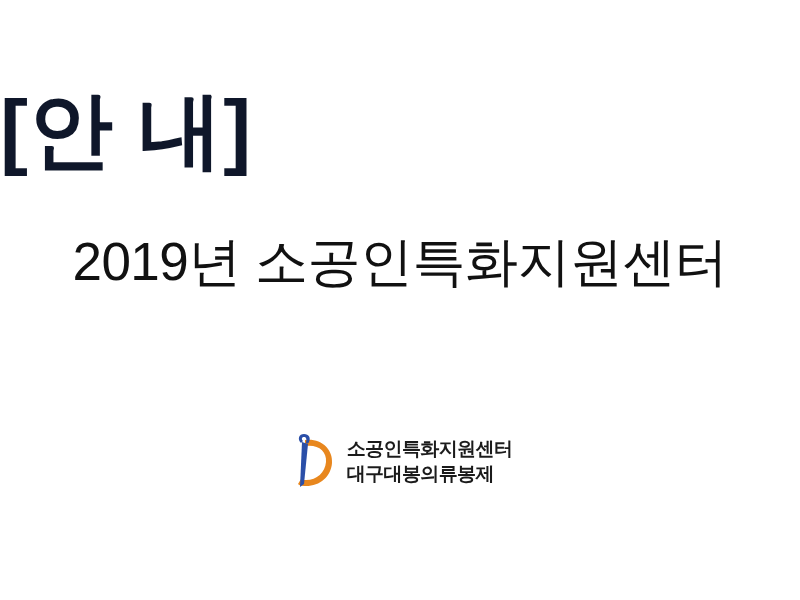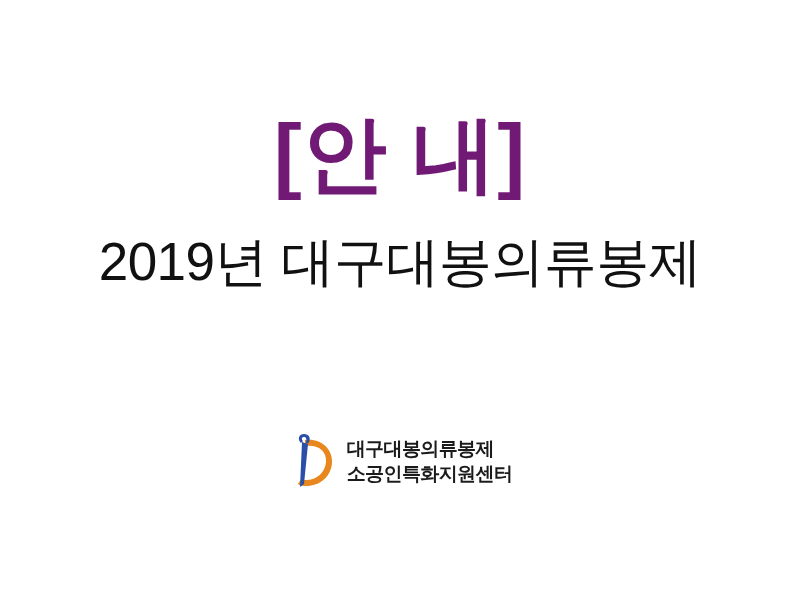--- a/index.html
+++ b/index.html
@@ -22,28 +22,27 @@
     background: #ffffff;
     box-sizing: border-box;
   }
 
   
   .headline {
     position: absolute;
     top: 82px;
     left: 0;
     width: 800px;
-    text-align: center;
+    text-align: left;
     font-size: 84px;
     line-height: 96px;
     font-weight: 700;
     letter-spacing: 1px;
-    color: #701a75;
+    color: #0f172a;
     white-space: nowrap;
-    margin-top: 24px;
   }
 
   
   .subtitle {
     position: absolute;
     top: 224px;
     left: 0;
     width: 800px;
     text-align: center;
     color: #111111;
@@ -90,39 +89,39 @@
   }
 </style>
 </head>
 <body>
 
 <div class="slide">
 
   <div class="headline">[안 내]</div>
 
   <div class="subtitle">
-    <span class="subtitle-line">2019년 대구대봉의류봉제</span>
+    <span class="subtitle-line">2019년 소공인특화지원센터</span>
   </div>
 
   <div class="logo-lockup">
 
     <svg class="logo-mark" viewBox="0 0 48 58" aria-hidden="true">
 
       <path d="M17 8 C33 6, 45 17, 44 31 C43 45, 31 55, 16 54 L16 48
                C28 49, 37 41, 38 30 C39 19, 30 12, 17 14 Z" fill="#E8871E"></path>
 
       <path d="M16 48 L16 54 C13 54, 11 53, 10 52 L13 47 Z" fill="#E8871E"></path>
 
       <path d="M14 10 L20 12 L16 52 L12 55 Z" fill="#2B4FA8"></path>
 
       <path d="M13 11 C9 7, 11 2, 16 2 C21 2, 23 6, 21 10
                C20 12, 18 12, 18 10 C19 7, 18 5, 16 5
                C14 5, 13 7, 15 9 Z" fill="#2B4FA8"></path>
     </svg>
 
     <div class="logo-wordmark">
+      <span class="logo-text-line">소공인특화지원센터</span>
       <span class="logo-text-line">대구대봉의류봉제</span>
-      <span class="logo-text-line">소공인특화지원센터</span>
     </div>
 
   </div>
 
 </div>
 
 </body></html>

